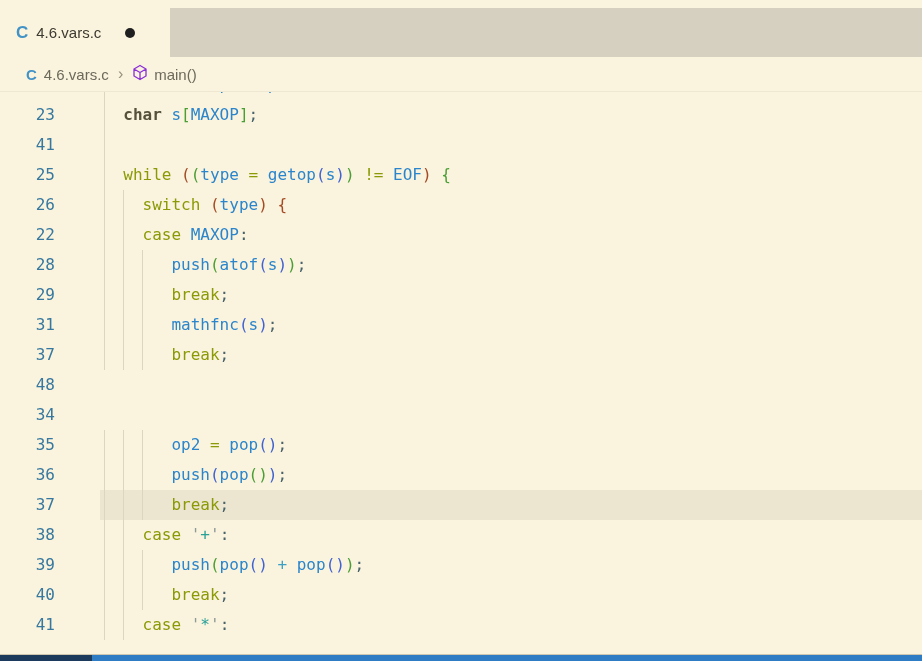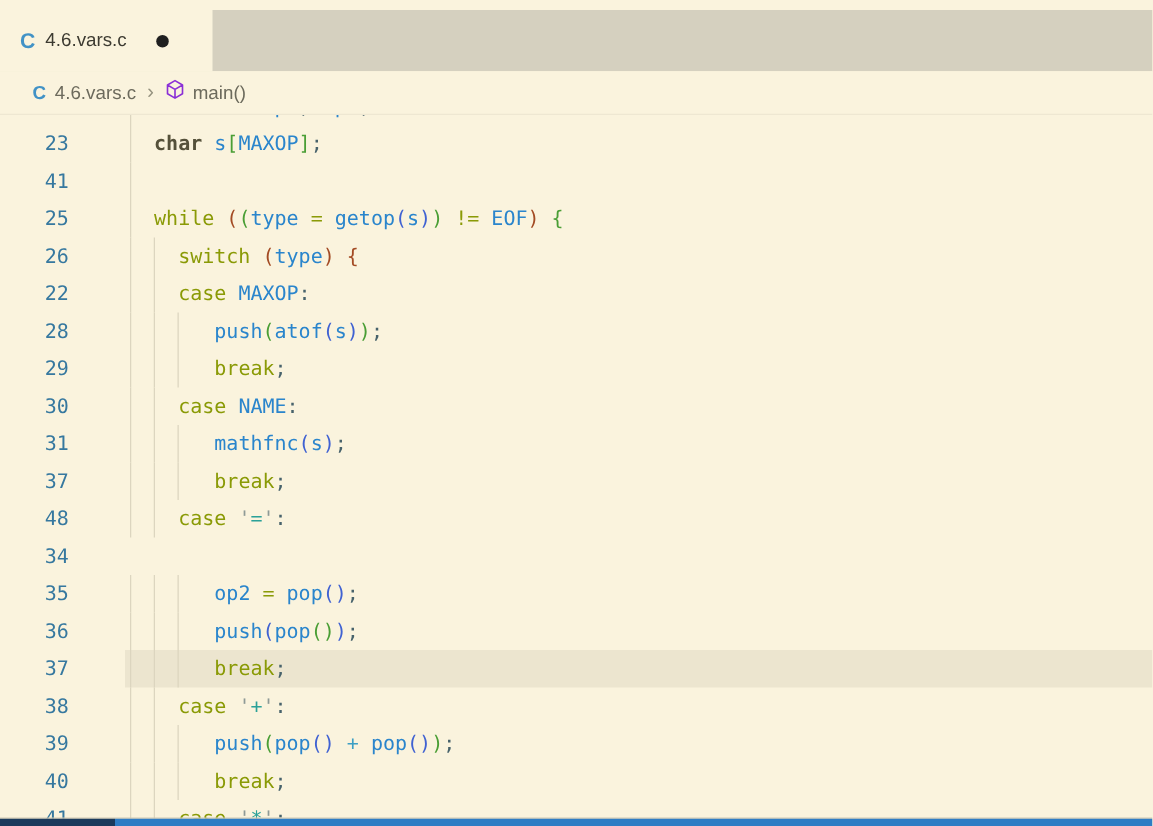--- a/index.html
+++ b/index.html
@@ -112,24 +112,23 @@
       <div class="code-line"><span class="line-num"></span><span class="line-text"><i class="guide" style="left: 0px;"></i><span class="tk-ws">    </span><span class="tk-ty">double</span><span class="tk-ws"> </span><span class="tk-id">op1</span><span class="tk-pu">, </span><span class="tk-id">op2</span><span class="tk-pu">;</span></span></div>
     </div>
   <div id="lines">
       <div class="code-line"><span class="line-num">23</span><span class="line-text"><i class="guide" style="left: 0px;"></i><span class="tk-ws">  </span><span class="tk-ty">char</span><span class="tk-ws"> </span><span class="tk-id">s</span><span class="tk-b2">[</span><span class="tk-id">MAXOP</span><span class="tk-b2">]</span><span class="tk-pu">;</span></span></div>
       <div class="code-line"><span class="line-num">41</span><span class="line-text"><i class="guide" style="left: 0px;"></i></span></div>
       <div class="code-line"><span class="line-num">25</span><span class="line-text"><i class="guide" style="left: 0px;"></i><span class="tk-ws">  </span><span class="tk-kw">while</span><span class="tk-ws"> </span><span class="tk-b1">(</span><span class="tk-b2">(</span><span class="tk-id">type</span><span class="tk-ws"> </span><span class="tk-op">=</span><span class="tk-ws"> </span><span class="tk-id">getop</span><span class="tk-b3">(</span><span class="tk-id">s</span><span class="tk-b3">)</span><span class="tk-b2">)</span><span class="tk-ws"> </span><span class="tk-op">!=</span><span class="tk-ws"> </span><span class="tk-id">EOF</span><span class="tk-b1">)</span><span class="tk-ws"> </span><span class="tk-b2">{</span></span></div>
       <div class="code-line"><span class="line-num">26</span><span class="line-text"><i class="guide" style="left: 0px;"></i><i class="guide" style="left: 19.2px;"></i><span class="tk-ws">    </span><span class="tk-kw">switch</span><span class="tk-ws"> </span><span class="tk-b1">(</span><span class="tk-id">type</span><span class="tk-b1">)</span><span class="tk-ws"> </span><span class="tk-b1">{</span></span></div>
       <div class="code-line"><span class="line-num">22</span><span class="line-text"><i class="guide" style="left: 0px;"></i><i class="guide" style="left: 19.2px;"></i><span class="tk-ws">    </span><span class="tk-kw">case</span><span class="tk-ws"> </span><span class="tk-id">MAXOP</span><span class="tk-pu">:</span></span></div>
       <div class="code-line"><span class="line-num">28</span><span class="line-text"><i class="guide" style="left: 0px;"></i><i class="guide" style="left: 19.2px;"></i><i class="guide" style="left: 38.4px;"></i><span class="tk-ws">       </span><span class="tk-id">push</span><span class="tk-b2">(</span><span class="tk-id">atof</span><span class="tk-b3">(</span><span class="tk-id">s</span><span class="tk-b3">)</span><span class="tk-b2">)</span><span class="tk-pu">;</span></span></div>
       <div class="code-line"><span class="line-num">29</span><span class="line-text"><i class="guide" style="left: 0px;"></i><i class="guide" style="left: 19.2px;"></i><i class="guide" style="left: 38.4px;"></i><span class="tk-ws">       </span><span class="tk-kw">break</span><span class="tk-pu">;</span></span></div>
-      <div class="code-line"><span class="line-num">30</span><span class="line-text"><i class="guide" style="left: 0px;"></i><i class="guide" style="left: 19.2px;"></i><span class="tk-ws">    </span><span class="tk-kw">case</span><span class="tk-ws"> </span><span class="tk-id">NAME</span><span class="tk-pu">:</span></span></div>
       <div class="code-line"><span class="line-num">31</span><span class="line-text"><i class="guide" style="left: 0px;"></i><i class="guide" style="left: 19.2px;"></i><i class="guide" style="left: 38.4px;"></i><span class="tk-ws">       </span><span class="tk-id">mathfnc</span><span class="tk-b3">(</span><span class="tk-id">s</span><span class="tk-b3">)</span><span class="tk-pu">;</span></span></div>
       <div class="code-line"><span class="line-num">37</span><span class="line-text"><i class="guide" style="left: 0px;"></i><i class="guide" style="left: 19.2px;"></i><i class="guide" style="left: 38.4px;"></i><span class="tk-ws">       </span><span class="tk-kw">break</span><span class="tk-pu">;</span></span></div>
-      <div class="code-line"><span class="line-num">48</span><span class="line-text"><i class="guide" style="left: 0px;"></i><i class="guide" style="left: 19.2px;"></i><span class="tk-ws">    </span><span class="tk-kw">case</span><span class="tk-ws"> </span><span class="tk-sq">'</span><span class="tk-sc">=</span><span class="tk-sq">'</span><span class="tk-pu">:</span></span></div>
+      <div class="code-line"><span class="line-num">48</span></div>
       <div class="code-line"><span class="line-num">34</span></div>
       <div class="code-line"><span class="line-num">35</span><span class="line-text"><i class="guide" style="left: 0px;"></i><i class="guide" style="left: 19.2px;"></i><i class="guide" style="left: 38.4px;"></i><span class="tk-ws">       </span><span class="tk-id">op2</span><span class="tk-ws"> </span><span class="tk-op">=</span><span class="tk-ws"> </span><span class="tk-id">pop</span><span class="tk-b3">(</span><span class="tk-b3">)</span><span class="tk-pu">;</span></span></div>
       <div class="code-line"><span class="line-num">36</span><span class="line-text"><i class="guide" style="left: 0px;"></i><i class="guide" style="left: 19.2px;"></i><i class="guide" style="left: 38.4px;"></i><span class="tk-ws">       </span><span class="tk-id">push</span><span class="tk-b3">(</span><span class="tk-id">pop</span><span class="tk-b2">(</span><span class="tk-b2">)</span><span class="tk-b3">)</span><span class="tk-pu">;</span></span></div>
       <div class="code-line current"><span class="line-num">37</span><span class="line-text"><i class="guide" style="left: 0px;"></i><i class="guide" style="left: 19.2px;"></i><i class="guide" style="left: 38.4px;"></i><span class="tk-ws">       </span><span class="tk-kw">break</span><span class="tk-pu">;</span></span></div>
       <div class="code-line"><span class="line-num">38</span><span class="line-text"><i class="guide" style="left: 0px;"></i><i class="guide" style="left: 19.2px;"></i><span class="tk-ws">    </span><span class="tk-kw">case</span><span class="tk-ws"> </span><span class="tk-sq">'</span><span class="tk-sc">+</span><span class="tk-sq">'</span><span class="tk-pu">:</span></span></div>
       <div class="code-line"><span class="line-num">39</span><span class="line-text"><i class="guide" style="left: 0px;"></i><i class="guide" style="left: 19.2px;"></i><i class="guide" style="left: 38.4px;"></i><span class="tk-ws">       </span><span class="tk-id">push</span><span class="tk-b2">(</span><span class="tk-id">pop</span><span class="tk-b3">(</span><span class="tk-b3">)</span><span class="tk-ws"> </span><span class="tk-opc">+</span><span class="tk-ws"> </span><span class="tk-id">pop</span><span class="tk-b3">(</span><span class="tk-b3">)</span><span class="tk-b2">)</span><span class="tk-pu">;</span></span></div>
       <div class="code-line"><span class="line-num">40</span><span class="line-text"><i class="guide" style="left: 0px;"></i><i class="guide" style="left: 19.2px;"></i><i class="guide" style="left: 38.4px;"></i><span class="tk-ws">       </span><span class="tk-kw">break</span><span class="tk-pu">;</span></span></div>
       <div class="code-line"><span class="line-num">41</span><span class="line-text"><i class="guide" style="left: 0px;"></i><i class="guide" style="left: 19.2px;"></i><span class="tk-ws">    </span><span class="tk-kw">case</span><span class="tk-ws"> </span><span class="tk-sq">'</span><span class="tk-sc">*</span><span class="tk-sq">'</span><span class="tk-pu">:</span></span></div>
     </div>
 </div>

